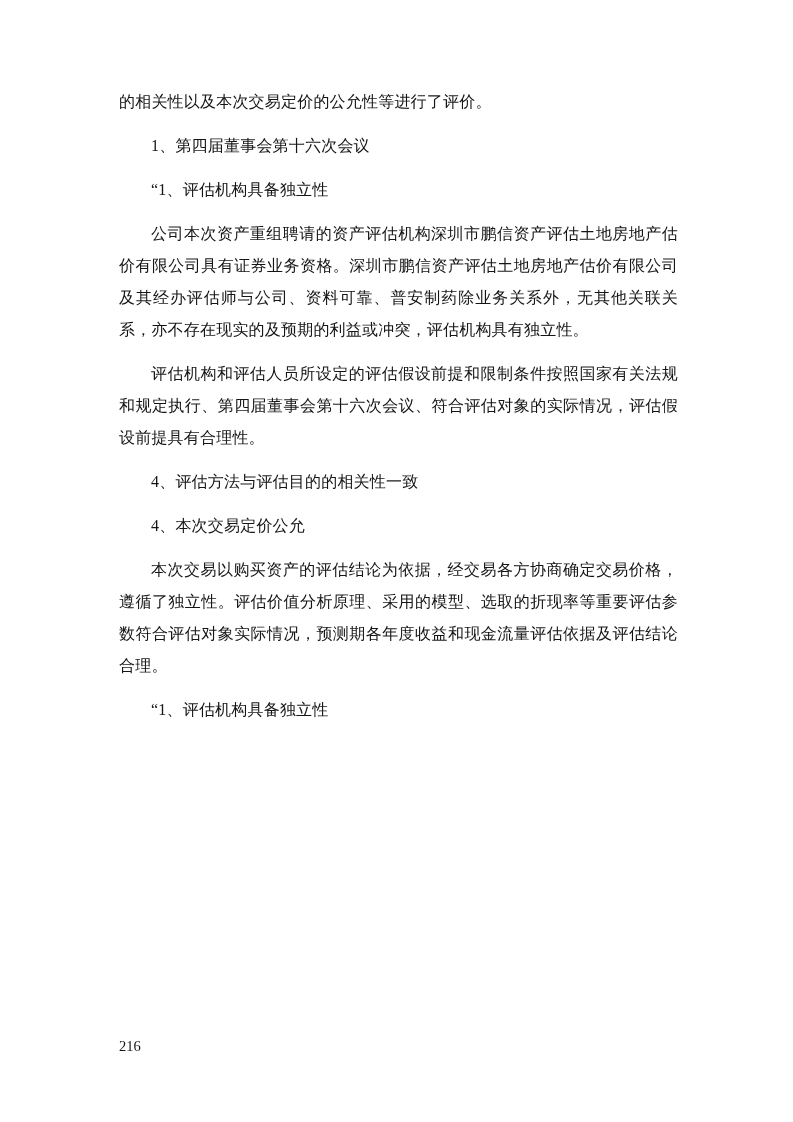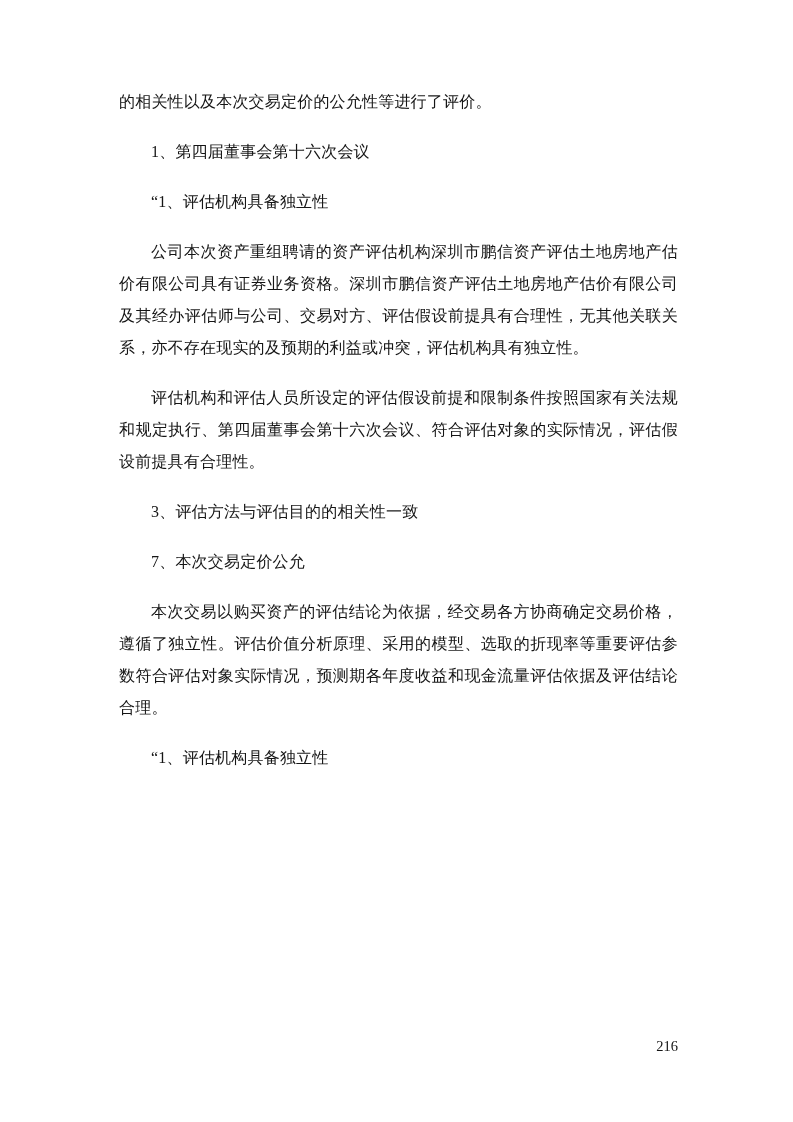--- a/index.html
+++ b/index.html
@@ -24,49 +24,48 @@
     font-size: 16px;
     line-height: 32px;
     text-align: justify;
     text-justify: inter-ideograph;
     letter-spacing: 0.2px;
   }
   .doc-body p {
     margin: 0;
   }
   .doc-body p + p {
-    margin-top: 18px;
+    margin-top: 12px;
   }
   .indent {
     text-indent: 2em;
   }
   .page-footer {
     position: absolute;
     left: 119px;
     top: 1036px;
     width: 559px;
-    text-align: right;
     font-size: 14.5px;
     line-height: 20px;
     color: #151515;
   }
 </style>
 </head>
 <body>
 
 <div class="page">
 
   <div class="doc-body">
     <p>的相关性以及本次交易定价的公允性等进行了评价。</p>
     <p class="indent">1、第四届董事会第十六次会议</p>
     <p class="indent">“1、评估机构具备独立性</p>
-    <p class="indent">公司本次资产重组聘请的资产评估机构深圳市鹏信资产评估土地房地产估价有限公司具有证券业务资格。深圳市鹏信资产评估土地房地产估价有限公司及其经办评估师与公司、交易对方、评估假设前提具有合理性，无其他关联关系，亦不存在现实的及预期的利益或冲突，评估机构具有独立性。</p>
+    <p class="indent">公司本次资产重组聘请的资产评估机构深圳市鹏信资产评估土地房地产估价有限公司具有证券业务资格。深圳市鹏信资产评估土地房地产估价有限公司及其经办评估师与公司、资料可靠、普安制药除业务关系外，无其他关联关系，亦不存在现实的及预期的利益或冲突，评估机构具有独立性。</p>
     <p class="indent">评估机构和评估人员所设定的评估假设前提和限制条件按照国家有关法规和规定执行、第四届董事会第十六次会议、符合评估对象的实际情况，评估假设前提具有合理性。</p>
-    <p class="indent">3、评估方法与评估目的的相关性一致</p>
-    <p class="indent">7、本次交易定价公允</p>
+    <p class="indent">4、评估方法与评估目的的相关性一致</p>
+    <p class="indent">4、本次交易定价公允</p>
     <p class="indent">本次交易以购买资产的评估结论为依据，经交易各方协商确定交易价格，遵循了独立性。评估价值分析原理、采用的模型、选取的折现率等重要评估参数符合评估对象实际情况，预测期各年度收益和现金流量评估依据及评估结论合理。</p>
     <p class="indent">“1、评估机构具备独立性</p>
   </div>
 
   <div class="page-footer">
     <span>216</span>
   </div>
 
 </div>
 

